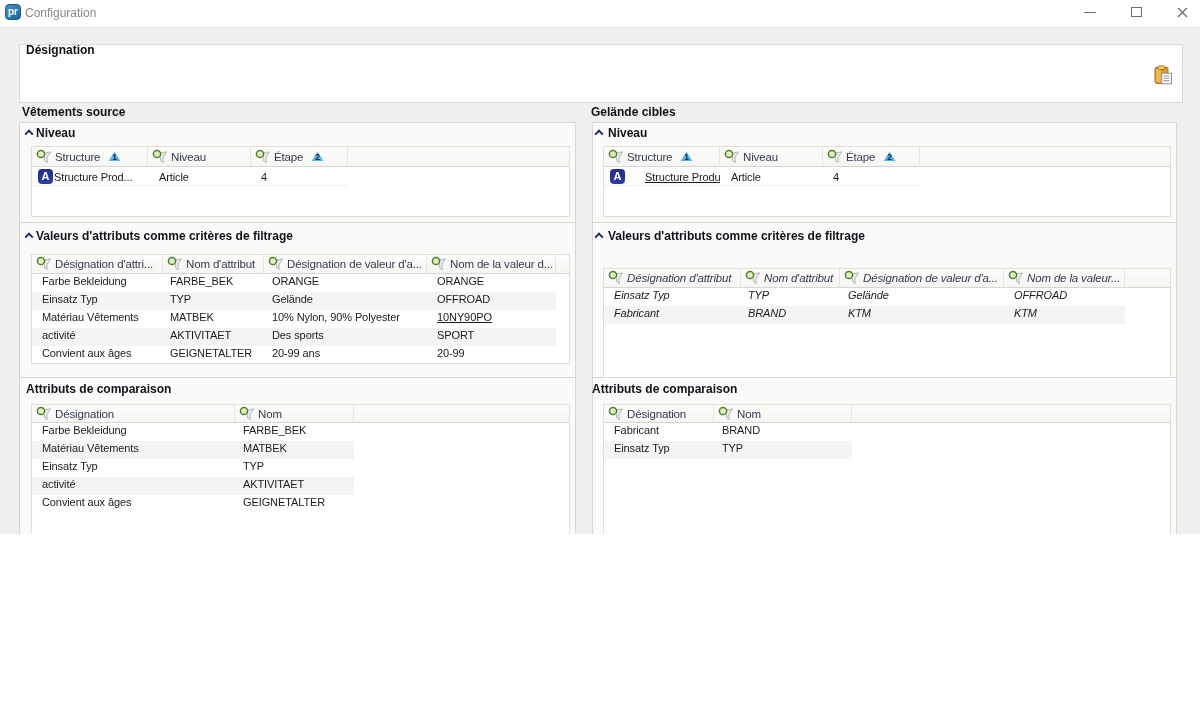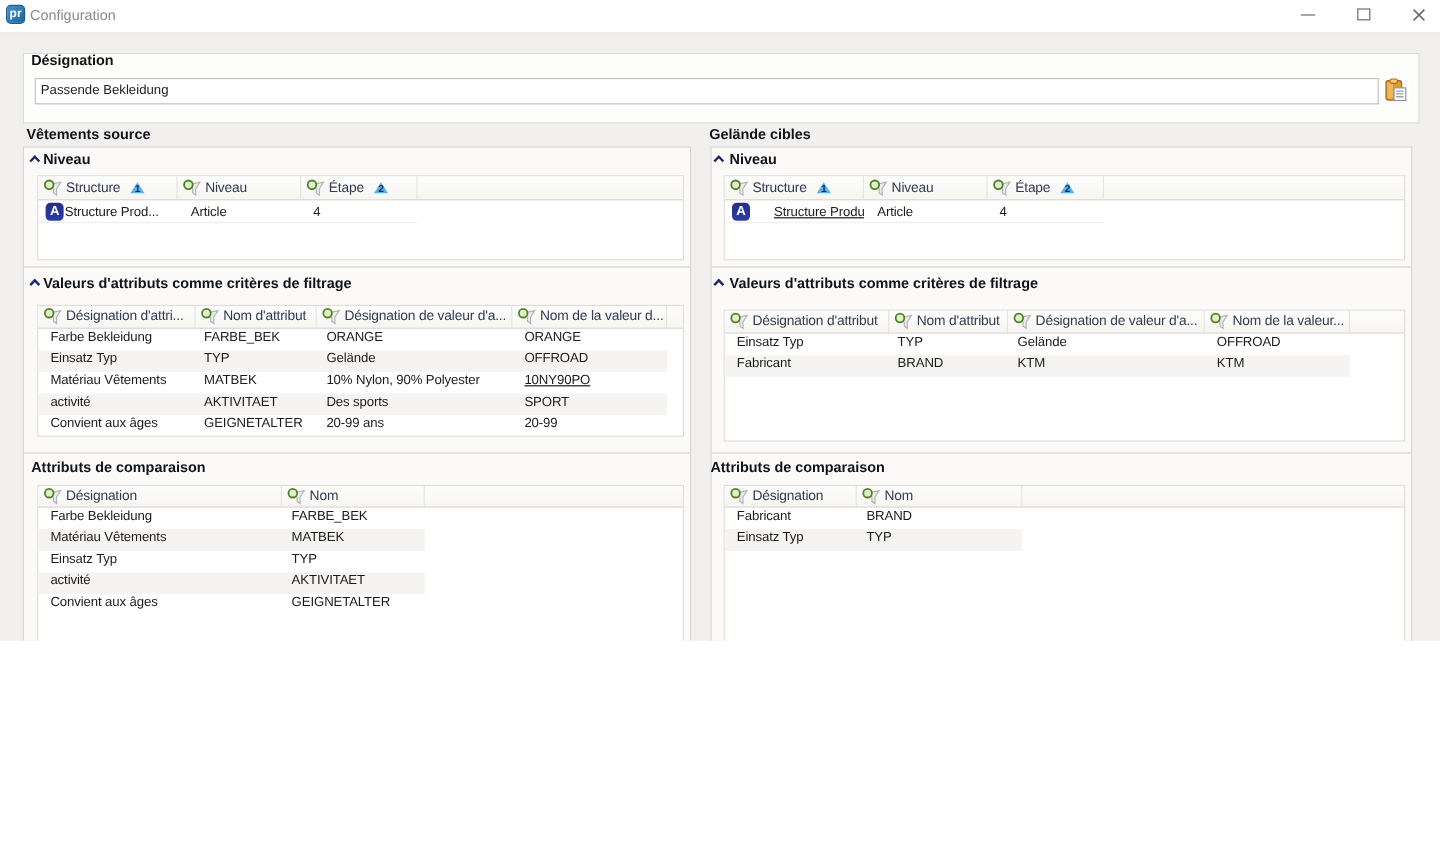--- a/index.html
+++ b/index.html
@@ -33,23 +33,20 @@
        font-size:10px;line-height:13px;text-align:center;">pr</div>
   <div class="abs" id="apptitle">Configuration</div>
   <div class="abs" style="left:1084px;top:12px;width:12px;border-top:1.5px solid #6d6d6d;"></div>
   <div class="abs" style="left:1131px;top:7px;width:9px;height:8px;border:1.4px solid #6d6d6d;"></div>
   <svg class="abs" style="left:1177px;top:7px;" width="11" height="11" viewBox="0 0 11 11">
     <path d="M1,1 L10,10 M10,1 L1,10" stroke="#6d6d6d" stroke-width="1.4" fill="none"></path>
   </svg>
 
   <div class="abs group" style="left:19px;top:44px;width:1162px;height:57px;"></div>
   <div class="abs grouplbl" style="left:26px;top:43px;">Désignation</div>
-  <div class="abs" style="left:29px;top:65px;width:1114px;height:20px;background:#fff;
-       border:1px solid #c6c4c1;font-size:11px;color:#222;line-height:19px;
-       padding-left:4px;">Passende Bekleidung</div>
   <div class="abs" style="left:1152px;top:63px;width:23px;height:24px;background:#fff;border-radius:4px;"></div>
   <svg class="abs" style="left:1153px;top:65px;" width="22" height="22" viewBox="0 0 22 22">
     <rect x="2" y="2.2" width="13" height="16.2" rx="2" fill="#e09b2d" stroke="#a8671b" stroke-width="1"></rect>
     <rect x="3.2" y="3.4" width="4.6" height="13.8" rx="1.5" fill="#eebf62" opacity="0.85"></rect>
     <rect x="5.3" y="0.9" width="6.2" height="3.6" rx="1.3" fill="#f5cf7c" stroke="#a8671b" stroke-width="0.9"></rect>
     <rect x="8.7" y="8.2" width="9.8" height="10.6" fill="#fbfbfb" stroke="#8e959e" stroke-width="1"></rect>
     <path d="M10.5,11 h6 M10.5,13.3 h6 M10.5,15.6 h6" stroke="#9aa1a8" stroke-width="1.1"></path>
   </svg>
 
   <div class="abs seclbl" style="left:22px;top:105px;">Vêtements source</div>
@@ -227,21 +224,21 @@
       <div class="tcell" style="width:129px;padding-left:10px;">SPORT</div>
     </div>
     <div class="grow" style="height:18px;width:524px;">
       <div class="tcell" style="width:131px;padding-left:10px;">Convient aux âges</div>
       <div class="tcell" style="width:101px;padding-left:7px;">GEIGNETALTER</div>
       <div class="tcell" style="width:163px;">20-99 ans</div>
       <div class="tcell" style="width:129px;padding-left:10px;">20-99</div>
     </div>
   </div>
 
-  <div class="grid" style="left:603px;top:258px;width:568px;height:110px;">
+  <div class="grid" style="left:603px;top:268px;width:568px;height:110px;font-style:italic;">
     <div class="ghead" style="height:19px;">
       <div class="hcell" style="width:137px;">
           <svg class="funnel" width="16" height="16" viewBox="0 0 16 16">
             <polygon points="4.4,5 14.6,2.8 11,8.4 11.2,13.6 8.6,11.8 8.6,8.4" fill="#ededf1" stroke="#b5b5b9" stroke-width="1"></polygon>
             <circle cx="5" cy="5" r="3.6" fill="#dcf3c4" stroke="#567d2e" stroke-width="1.5"></circle>
           </svg>
           <span class="ftxt">Désignation d'attribut</span>
         </div>
       <div class="hcell" style="width:99px;">
           <svg class="funnel" width="16" height="16" viewBox="0 0 16 16">

